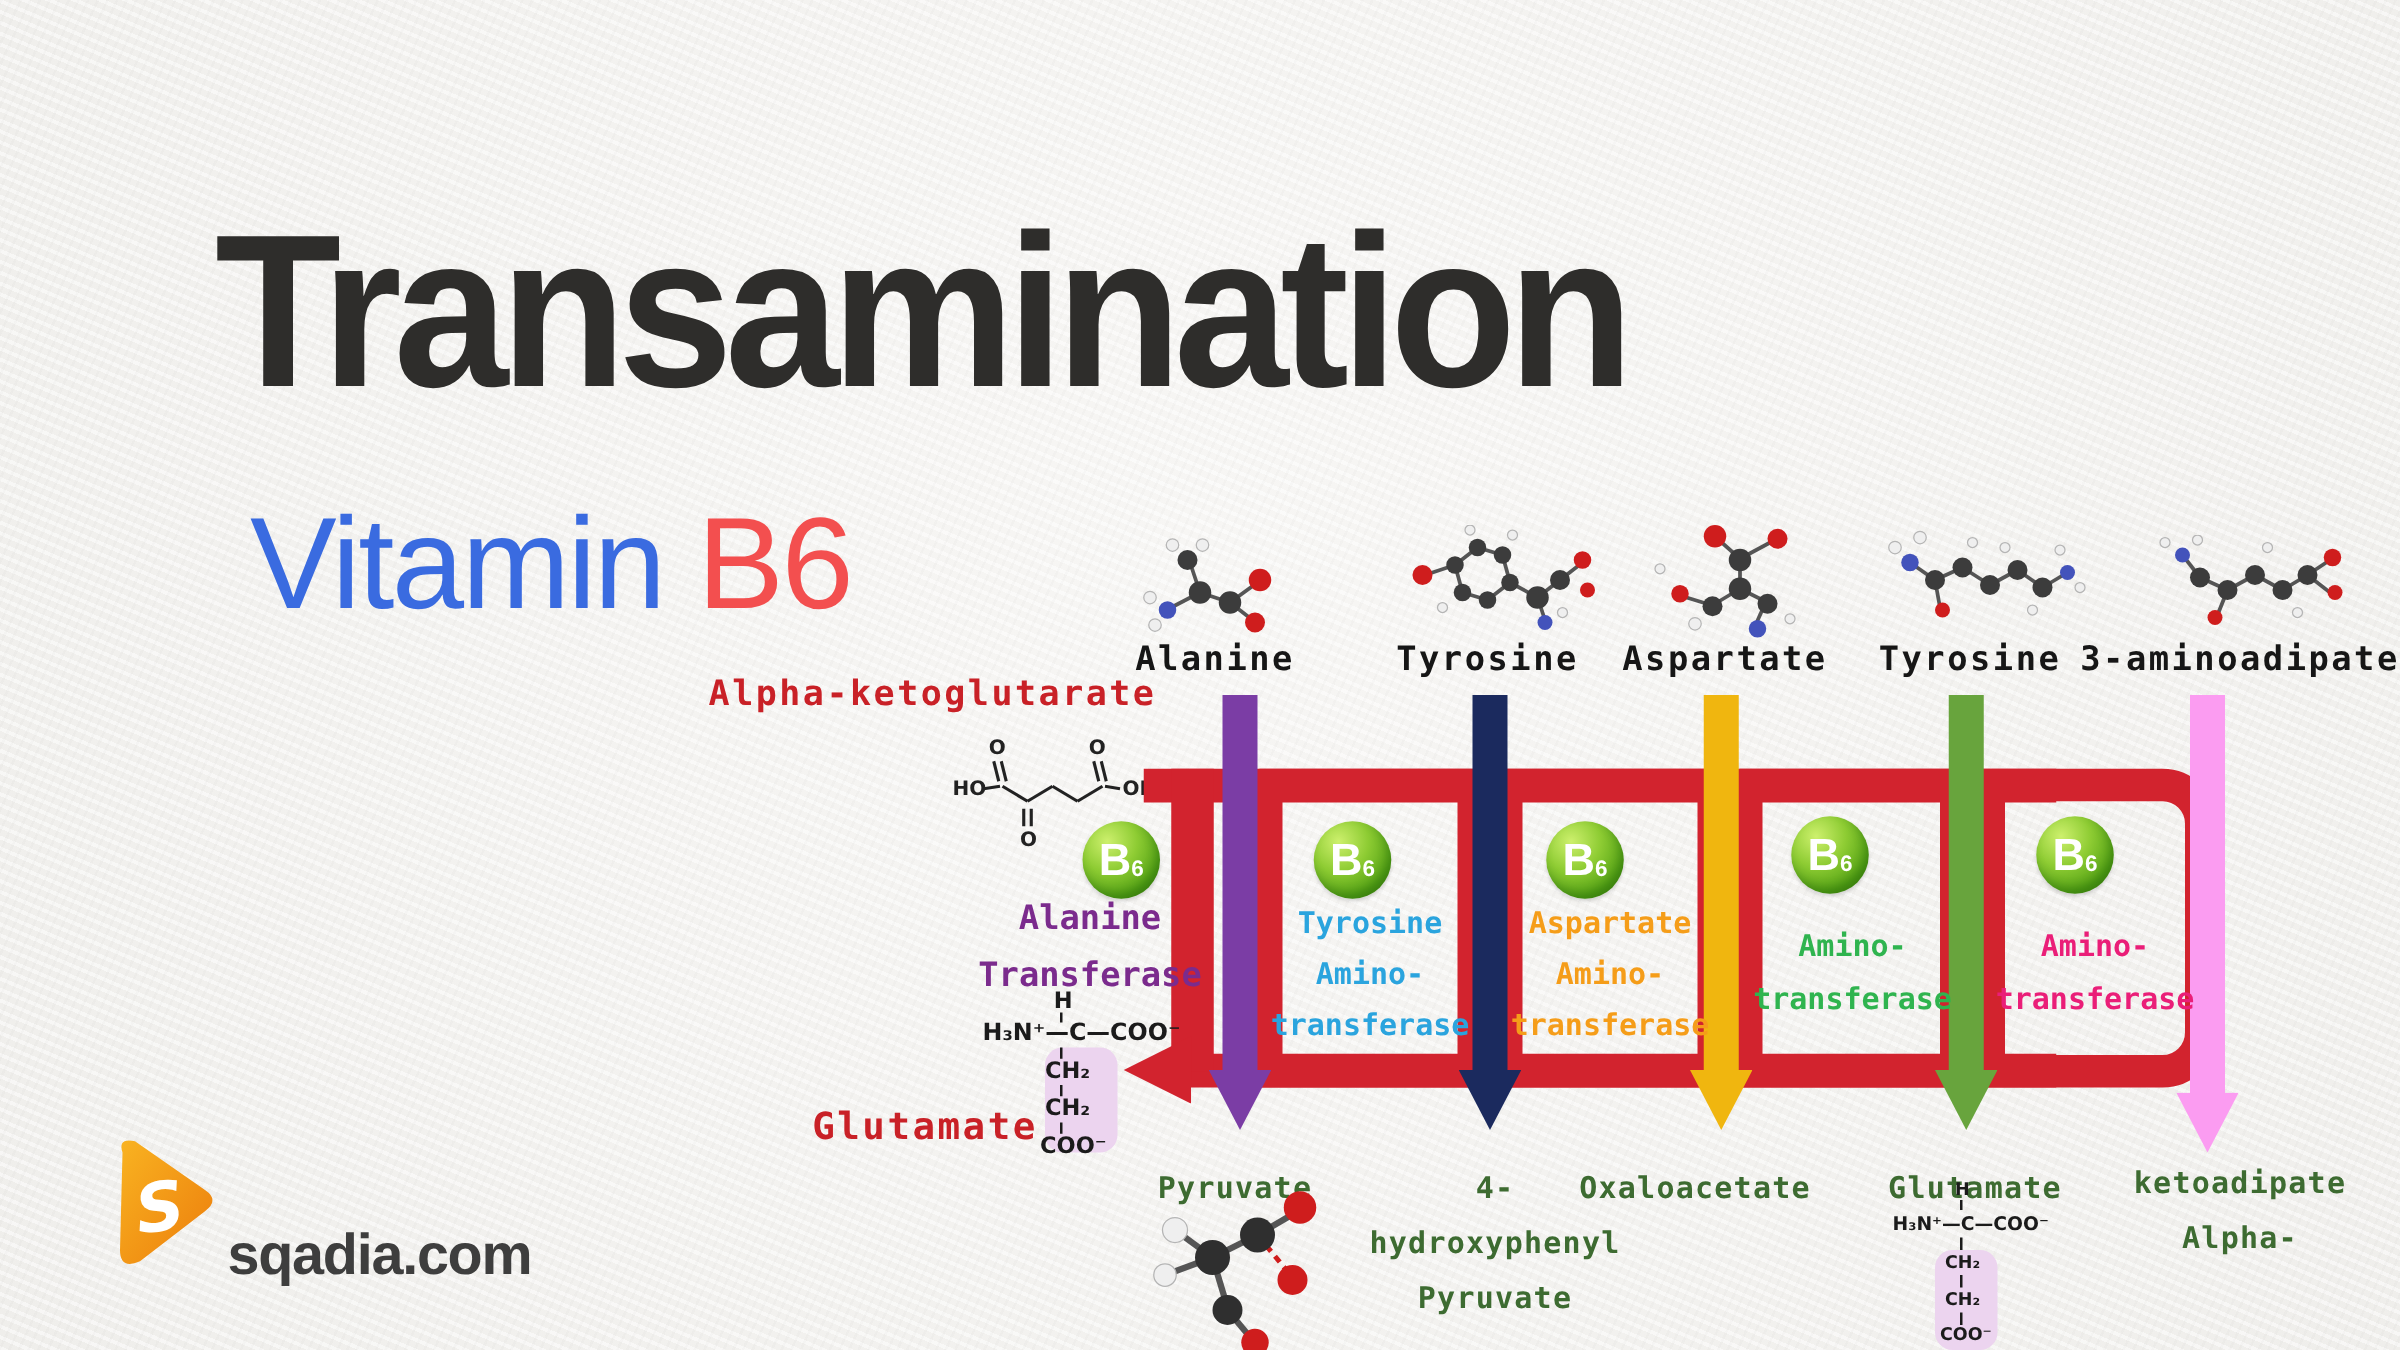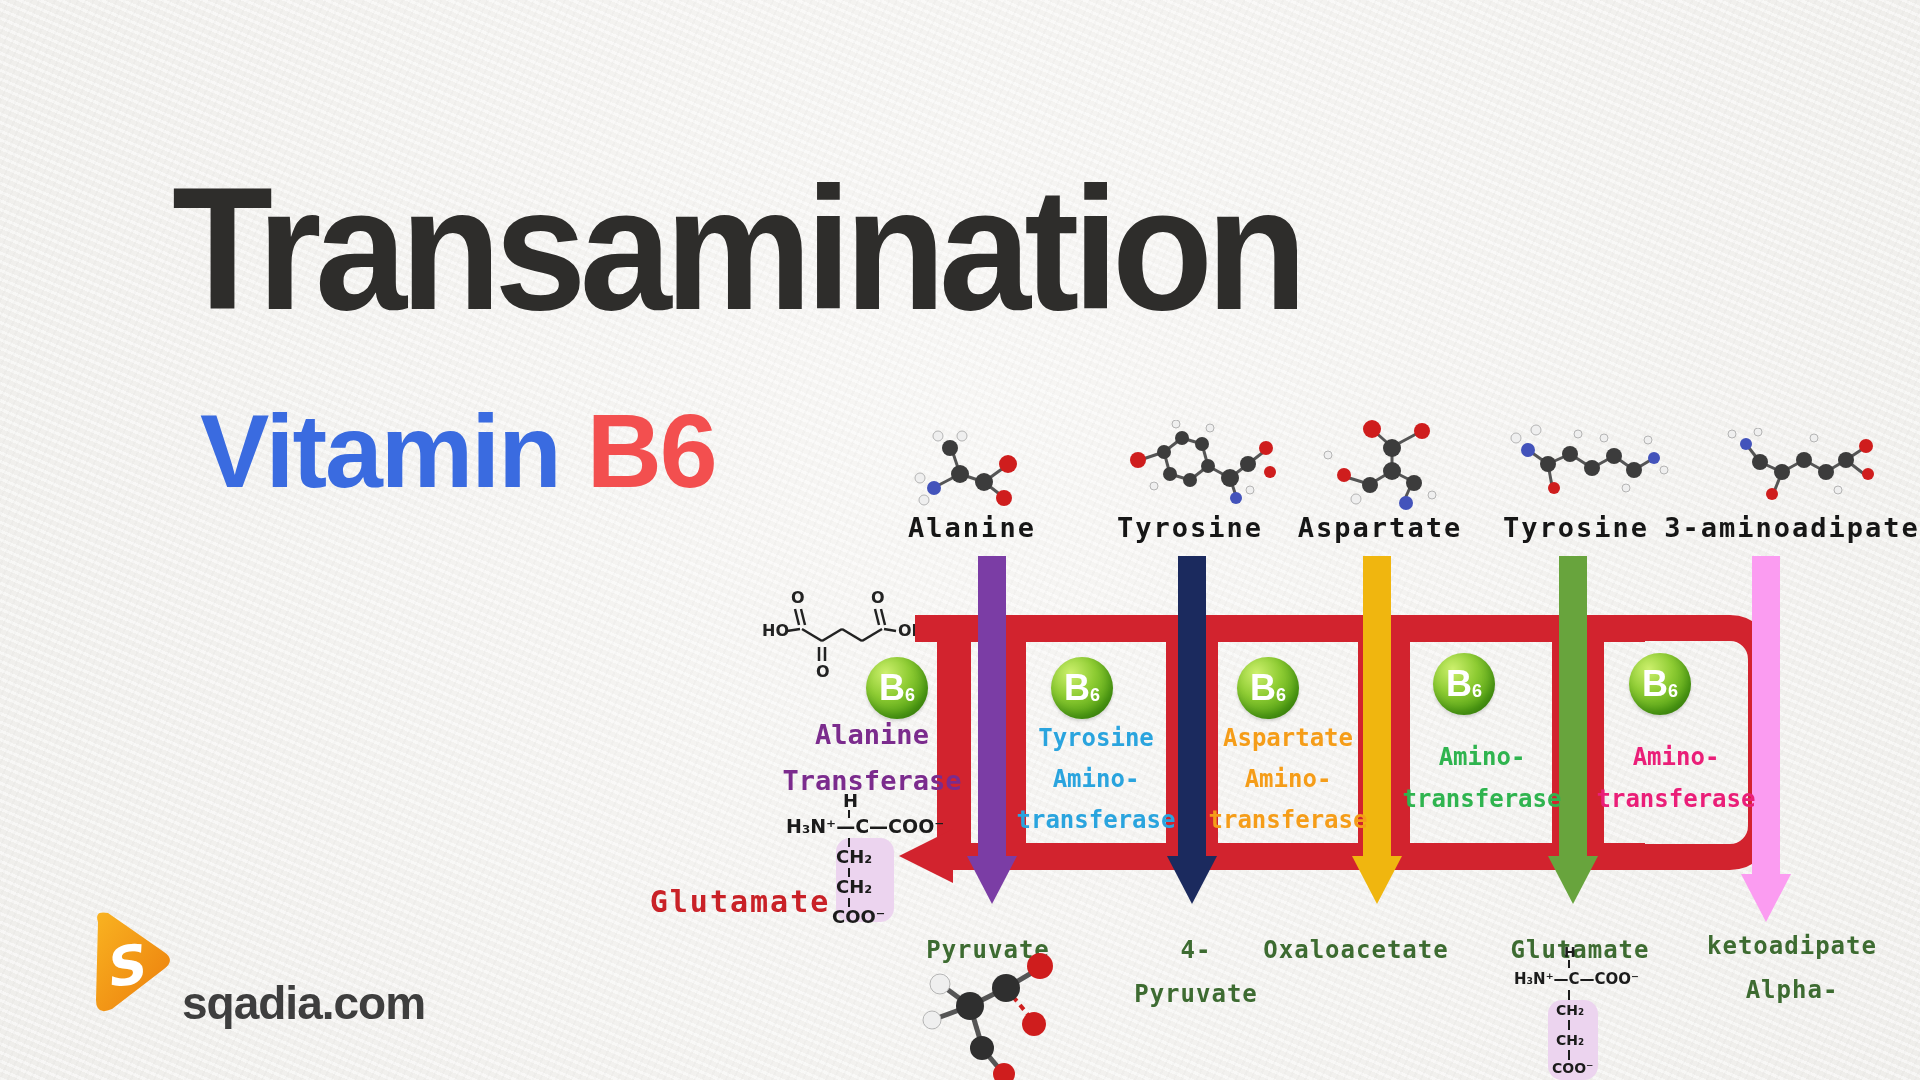--- a/index.html
+++ b/index.html
@@ -13,21 +13,21 @@
       radial-gradient(circle at 50% 40%, #f7f6f4 0%, #efeeeb 100%);
   }
   .abs{position:absolute;}
   .hand{font-family:"DejaVu Sans Mono",monospace;font-weight:bold;}
   .sans{font-family:"Liberation Sans","DejaVu Sans",sans-serif;}
   .struct{font-family:"DejaVu Sans",sans-serif;font-weight:bold;color:#1b1b1b;}
   .title{
     left:172px;top:148px;font-size:174px;font-weight:bold;letter-spacing:-7px;
     transform:scaleX(0.95);transform-origin:left top;white-space:nowrap;
   }
-  .subtitle{left:200px;top:392px;font-size:104px;font-weight:bold;letter-spacing:-2px;white-space:nowrap;}
+  .subtitle{left:200px;top:392px;font-size:104px;font-weight:normal;letter-spacing:-2px;white-space:nowrap;}
   .sub-label{top:512px;transform:translateX(-50%);font-size:27px;letter-spacing:2px;white-space:nowrap;}
   .red-label{transform:translateX(-50%);font-size:28px;letter-spacing:2px;white-space:nowrap;}
   .enzyme{transform:translateX(-50%);text-align:center;white-space:nowrap;}
   .product{transform:translateX(-50%);text-align:center;white-space:nowrap;font-size:24px;letter-spacing:1px;}
   .rail{height:27px;}
   .post{width:34px;}
   .red-head{width:54px;height:54px;clip-path:polygon(100% 0,100% 100%,0 50%);}
   .ebox{top:615px;height:255px;border:26px solid #d2232e;box-sizing:border-box;border-radius:8px;background:transparent;}
   .flow{top:556px;width:28px;z-index:5;}
   .flow .shaft{width:28px;height:302px;}
@@ -184,20 +184,21 @@
       <circle cx="150" cy="46" r="6" fill="#cf1d1d"></circle>
     <circle cx="54" cy="66" r="6" fill="#cf1d1d"></circle>
   </svg>
 
   <div class="abs hand sub-label" style="left: 972px; color: rgb(22, 22, 22);">Alanine</div>
   <div class="abs hand sub-label" style="left: 1190px; color: rgb(22, 22, 22);">Tyrosine</div>
   <div class="abs hand sub-label" style="left: 1380px; color: rgb(22, 22, 22);">Aspartate</div>
   <div class="abs hand sub-label" style="left: 1576px; color: rgb(22, 22, 22);">Tyrosine</div>
   <div class="abs hand sub-label" style="left: 1792px; color: rgb(22, 22, 22);">3-aminoadipate</div>
 
+  <div class="abs hand red-label" style="left: 746px; top: 538px; color: rgb(201, 33, 39);">Alpha-ketoglutarate</div>
 
   <svg class="abs" style="left:760px;top:585px;" width="160" height="95">
     <g stroke="#222" stroke-width="2.5">
       <line x1="27" y1="46" x2="40" y2="44"></line>
         <line x1="42" y1="44" x2="62" y2="56"></line>
       <line x1="62" y1="56" x2="82" y2="44"></line>
         <line x1="82" y1="44" x2="102" y2="56"></line>
       <line x1="102" y1="56" x2="122" y2="44"></line>
         <line x1="124" y1="44" x2="136" y2="46"></line>
       <line x1="39" y1="40" x2="35" y2="24"></line>
@@ -301,20 +302,21 @@
   <div class="abs vline z2" style="left:848px;top:898px;height:9px;"></div>
   <div class="abs struct z2" style="left:832px;top:906px;font-size:18px;">COO⁻</div>
 
   <div class="abs hand red-label" style="left: 740px; top: 884px; font-size: 30px; color: rgb(201, 33, 39);">Glutamate</div>
 
   <div class="abs hand product" style="left: 988px; top: 928px; line-height: 44px; color: rgb(61, 107, 49);">
     <div>Pyruvate</div>
   </div>
   <div class="abs hand product" style="left: 1196px; top: 928px; line-height: 44px; color: rgb(61, 107, 49);">
     <div>4-</div>
+    <div>hydroxyphenyl</div>
     <div>Pyruvate</div>
   </div>
   <div class="abs hand product" style="left: 1328px; top: 928px; line-height: 44px; color: rgb(61, 107, 49); margin-left: 28px;">
     <div>Oxaloacetate</div>
   </div>
   <div class="abs hand product" style="left: 1580px; top: 928px; line-height: 44px; color: rgb(61, 107, 49);">
     <div>Glutamate</div>
   </div>
   <div class="abs hand product" style="left: 1792px; top: 924px; line-height: 44px; color: rgb(61, 107, 49);">
     <div>ketoadipate</div>

